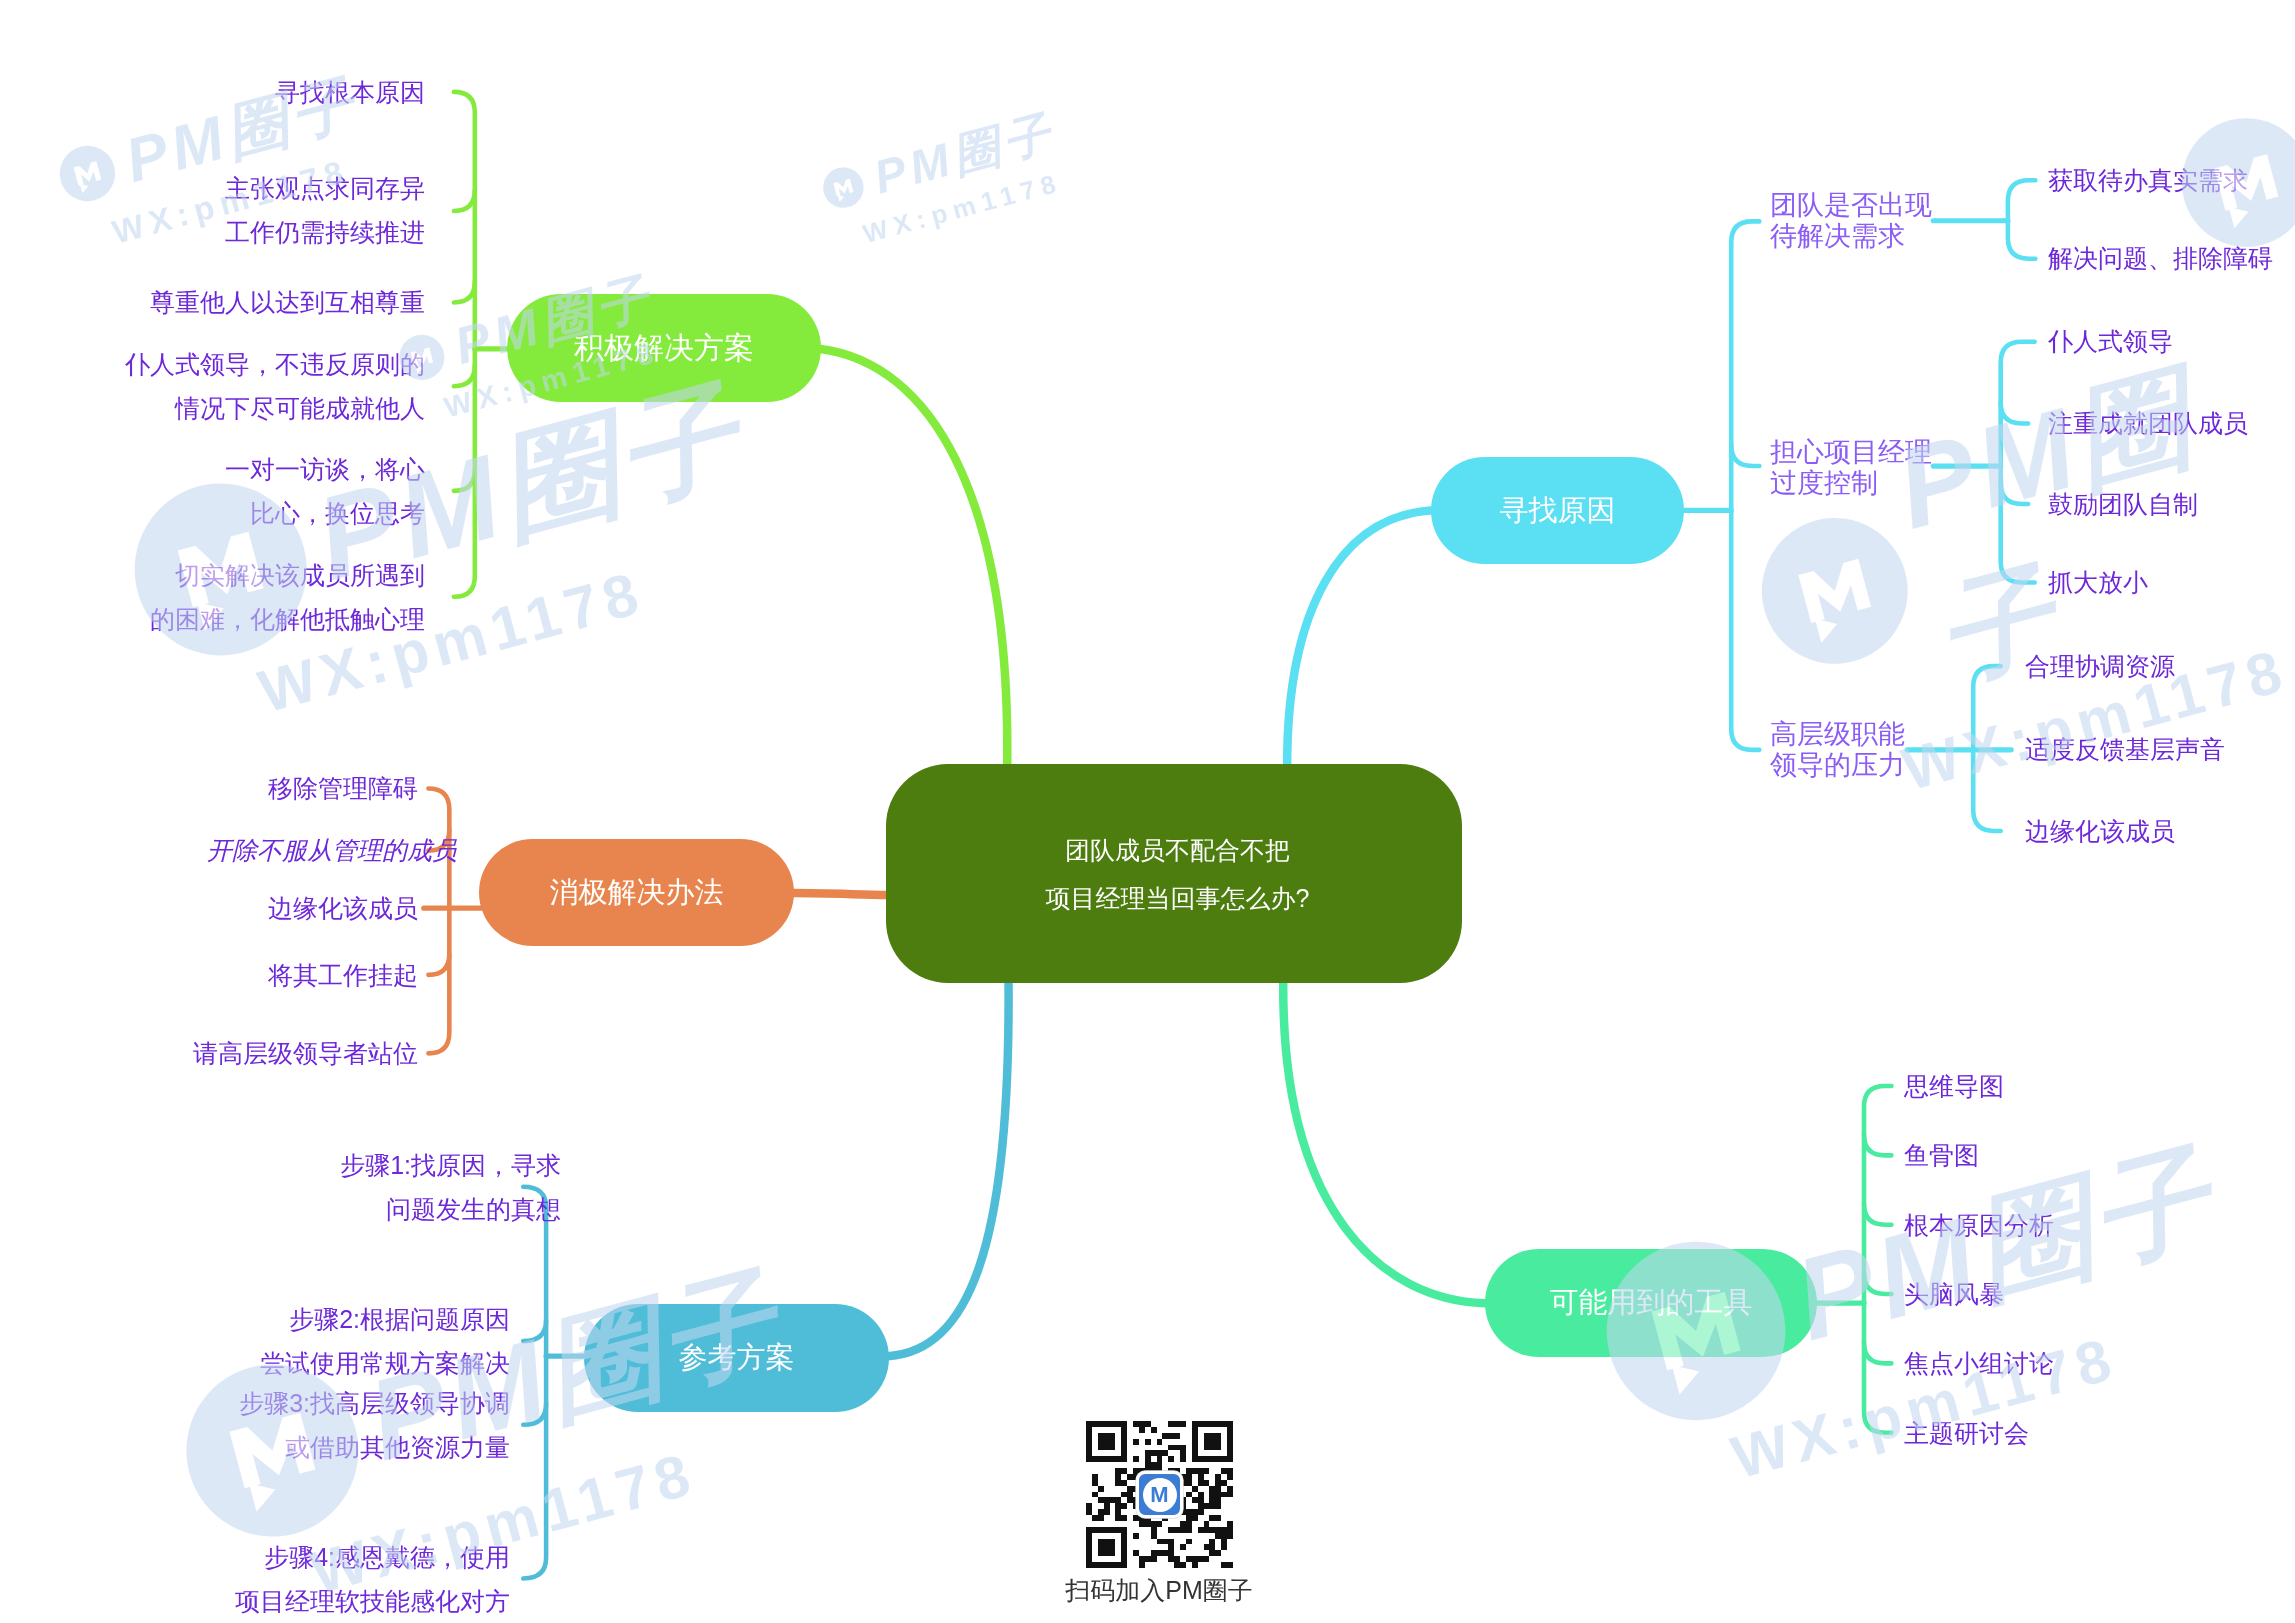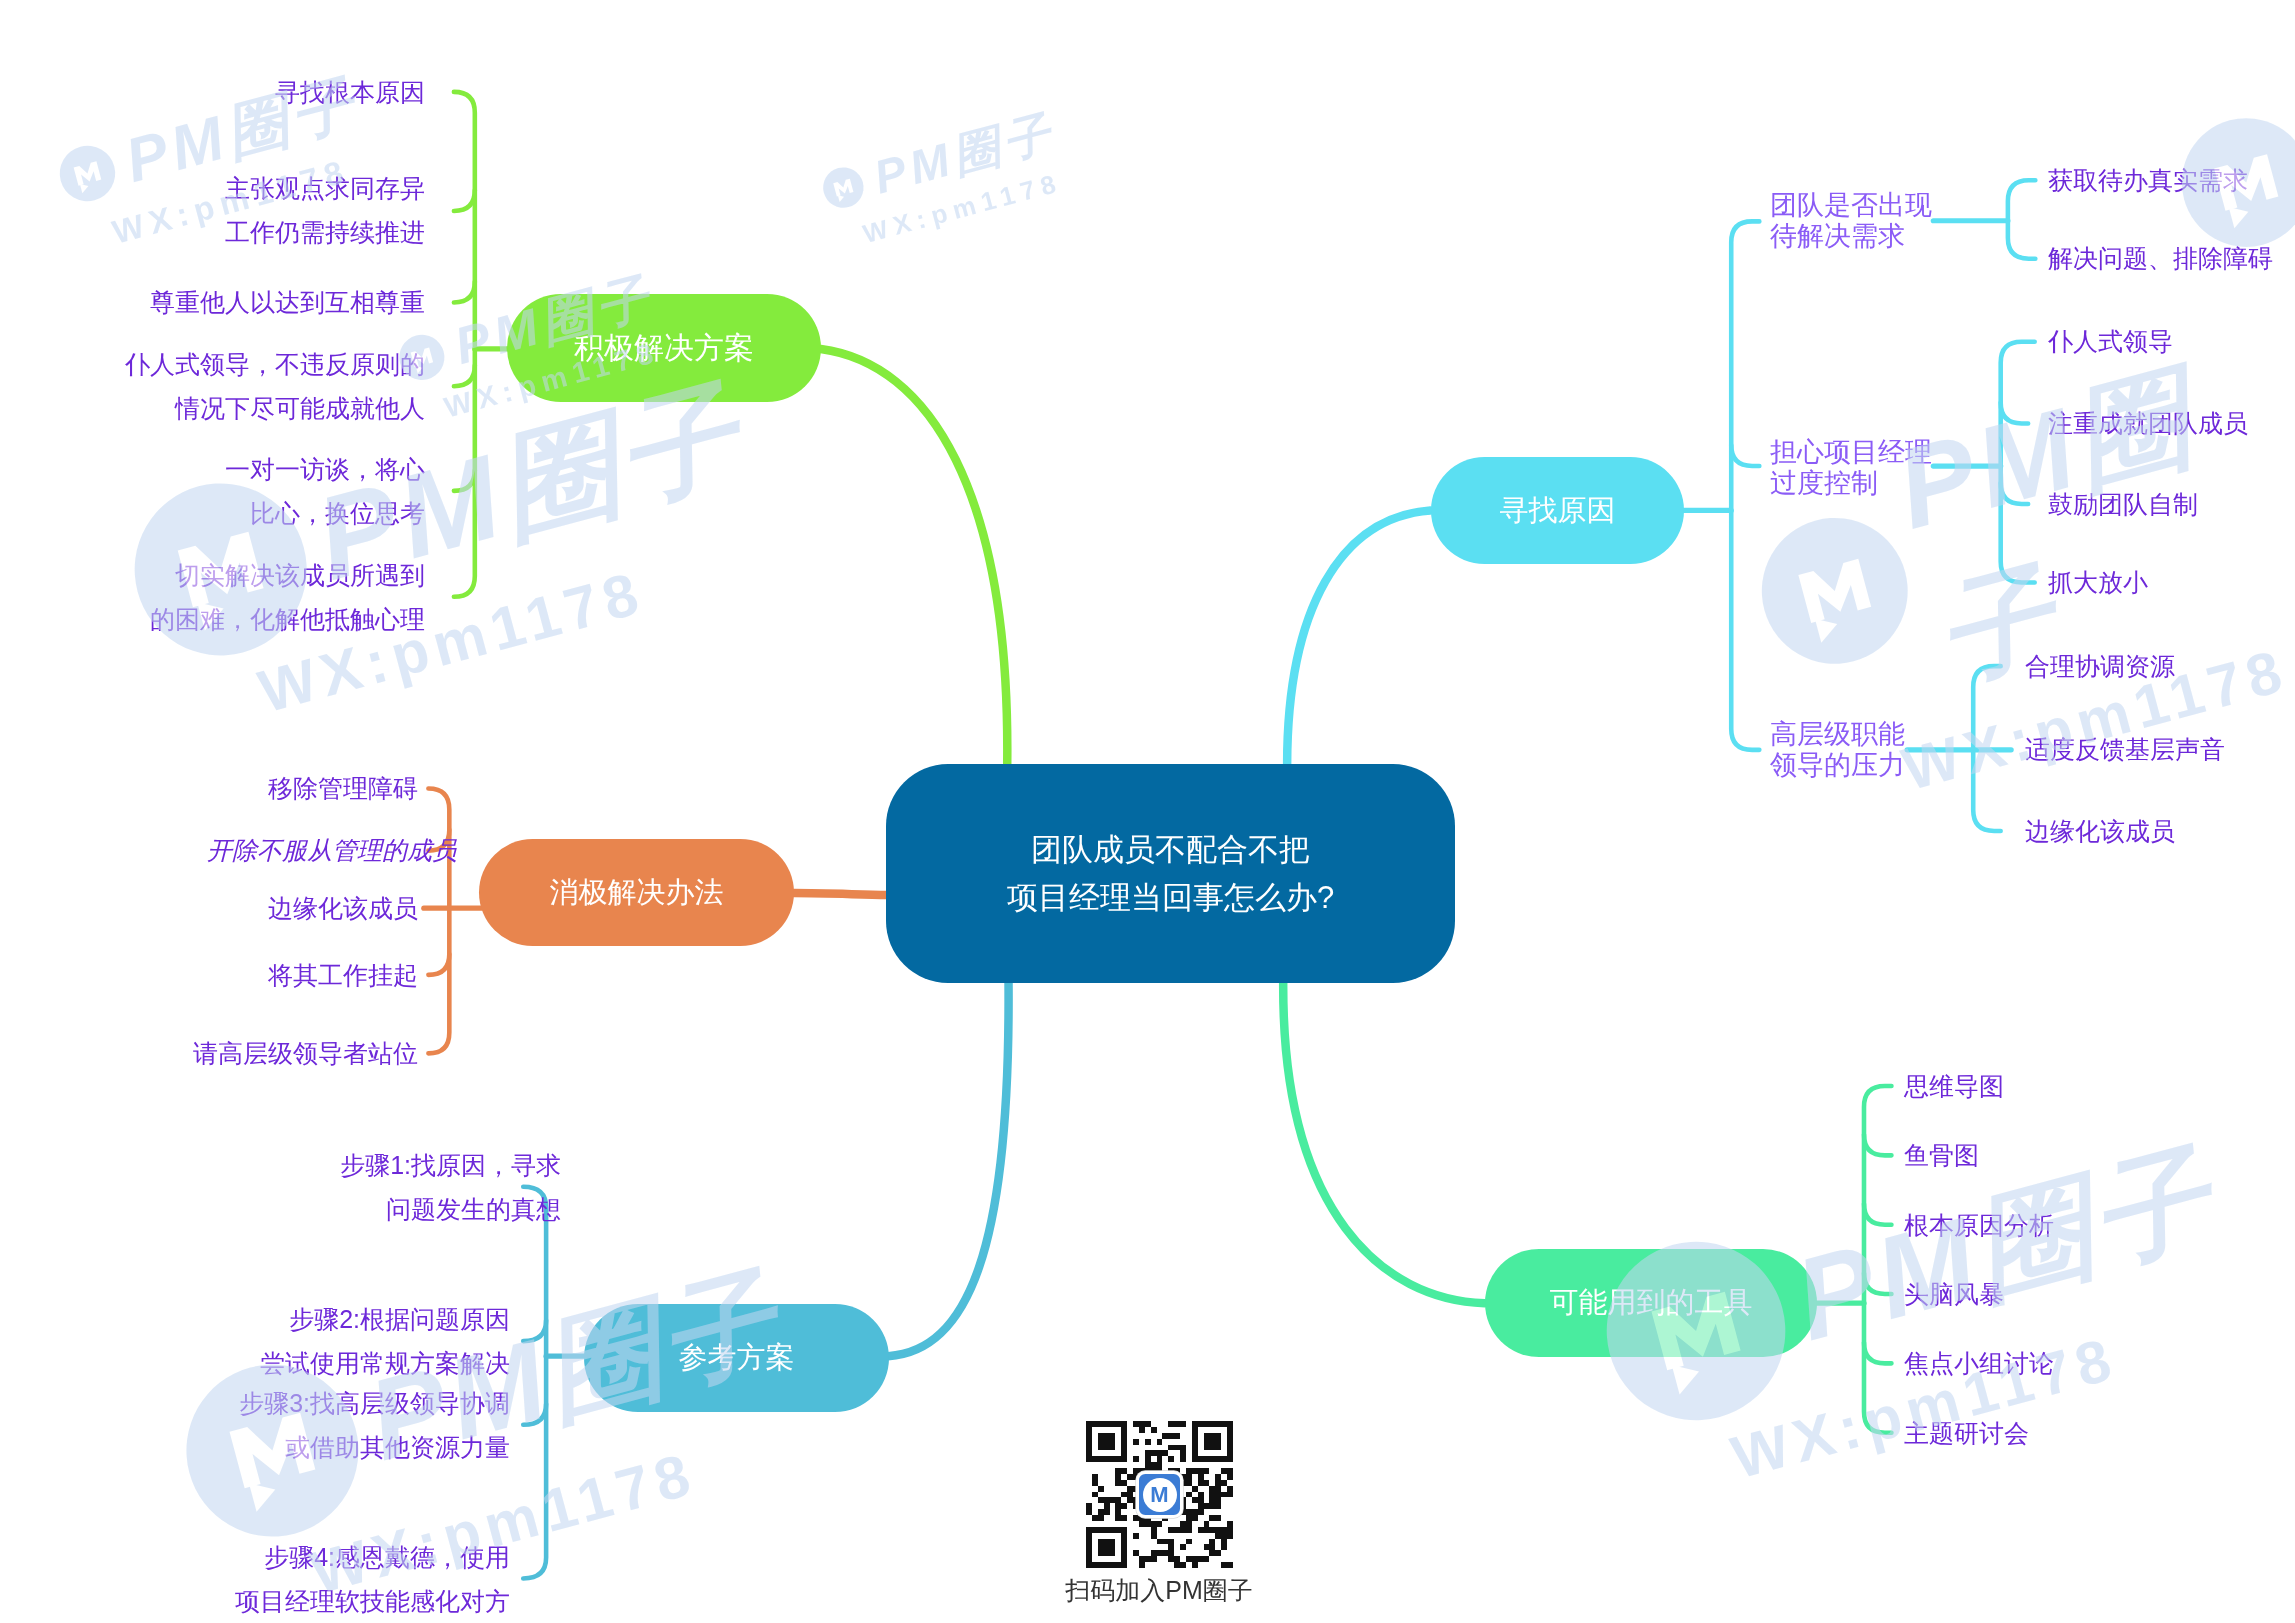--- a/index.html
+++ b/index.html
@@ -80,21 +80,21 @@
     <path stroke="#49EC9F" stroke-width="13" d="M2270,1992 C2115,1987 1960,1855 1962,1501"></path>
     <path stroke="#49EC9F" stroke-width="8" d="M2778,1992 L2850,1992"></path>
     <path stroke="#49EC9F" stroke-width="7" d="M2892,1660 L2882,1660 Q2850,1660 2850,1692 L2850,2158 Q2850,2190 2882,2190 L2892,2190"></path>
     <path stroke="#49EC9F" stroke-width="7" d="M2850,1734 Q2850,1766 2882,1766 L2892,1766"></path>
     <path stroke="#49EC9F" stroke-width="7" d="M2850,1840 Q2850,1872 2882,1872 L2892,1872"></path>
     <path stroke="#49EC9F" stroke-width="7" d="M2850,1946 Q2850,1978 2882,1978 L2892,1978"></path>
     <path stroke="#49EC9F" stroke-width="7" d="M2850,2052 Q2850,2084 2882,2084 L2892,2084"></path>
   </g>
 </svg>
 
-<div class="pill" style="left:886px;top:764px;width:569px;height:219px;background:#0369a1;font-size:31px;line-height:48px;">团队成员不配合不把
+<div class="pill" style="left:886px;top:764px;width:569px;height:219px;background:#4d7c0f;font-size:25px;line-height:48px;padding-left:7px;">团队成员不配合不把
 项目经理当回事怎么办?</div>
 
 <div class="pill" style="left:507px;top:294px;width:314px;height:108px;background:#84EB3D;font-size:30px;">积极解决方案</div>
 
 <div class="pill" style="left:479px;top:839px;width:315px;height:107px;background:#E8854E;font-size:29px;">消极解决办法</div>
 
 <div class="pill" style="left:584px;top:1304px;width:305px;height:108px;background:#4FBDD8;font-size:29px;">参考方案</div>
 
 <div class="pill" style="left:1431px;top:457px;width:253px;height:107px;background:#5BDFF2;font-size:29px;">寻找原因</div>
 

